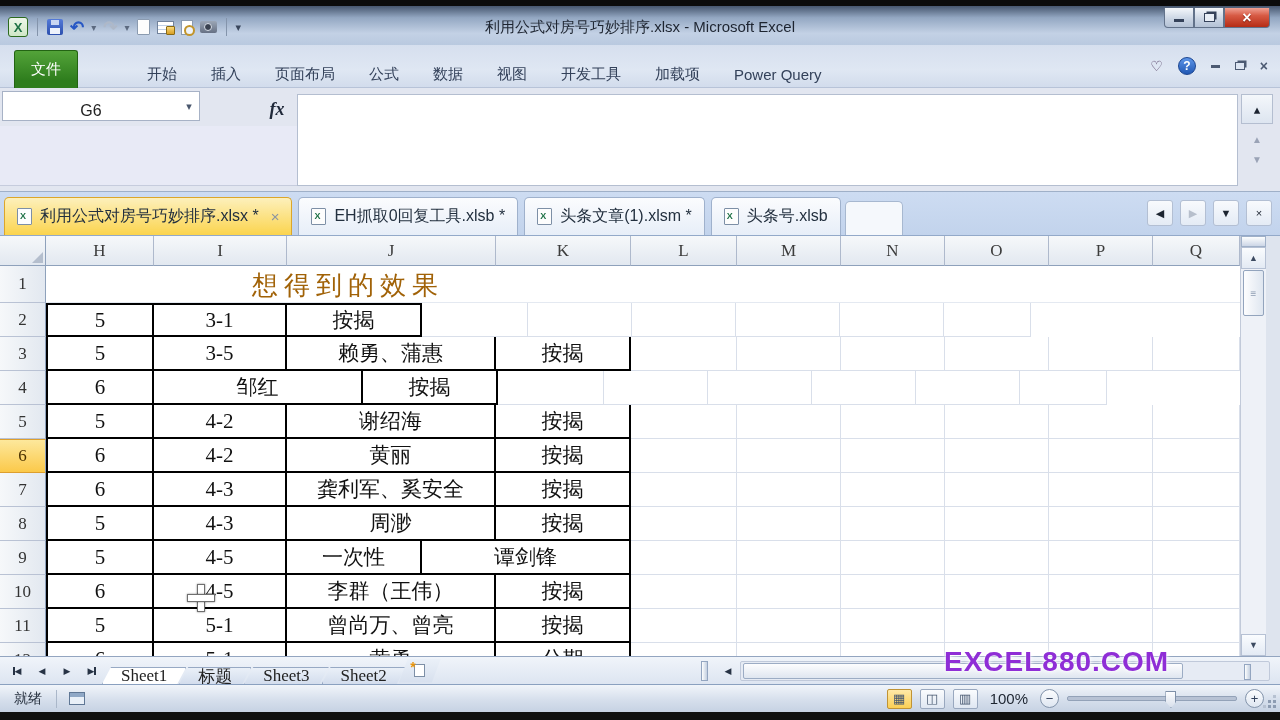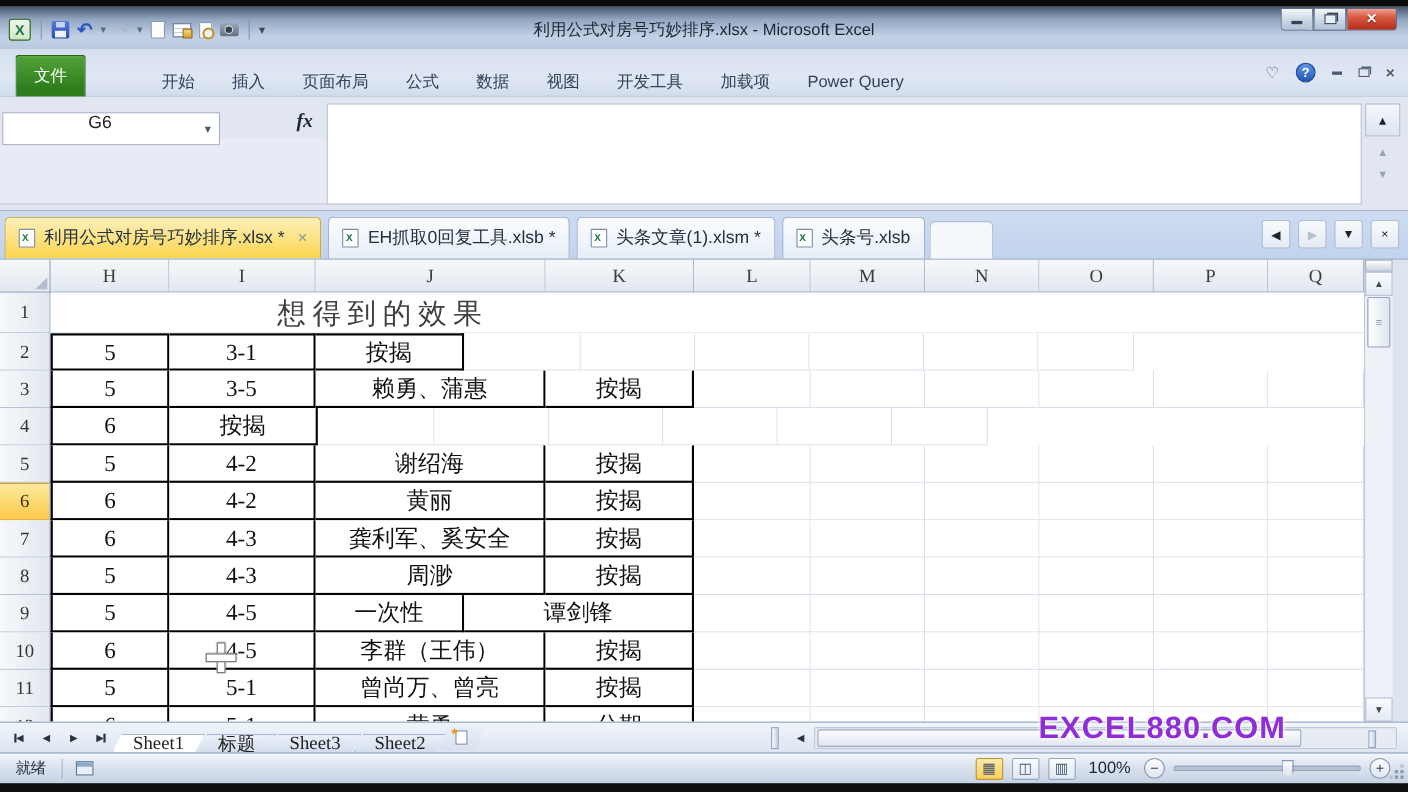--- a/index.html
+++ b/index.html
@@ -70,22 +70,22 @@
   .ri-ribbon-minimize-icon::before { content:""; width:9px; height:3px; background:#4c5a72; display:block; }
   .ri-ribbon-restore-icon::before { content:""; width:8px; height:6px; border:1.5px solid #4c5a72;
     box-shadow:2px -2px 0 -0.5px #4c5a72; display:block; }
   .ri-ribbon-close-icon::before { content:"×"; font-size:14px; font-weight:bold; color:#4c5a72; }
 
   
   .formularow { position:absolute; left:0; top:88px; width:1280px; height:104px;
     background:#e2e6f0; border-bottom:1px solid #9fb0c8; z-index:30;}
   .lavender { position:absolute; left:0; top:38px; width:363px; height:60px;
     background:#e8eaf6; border-right:1px solid #bcc3d6; border-bottom:1px solid #c6ccdd; }
-  .name-box { position:absolute; left:2px; top:14px; width:198px; height:30px; background:#fff;
-    border:1px solid #a7b2c6; display:flex; align-items:flex-start; }
+  .name-box { position:absolute; left:2px; top:3px; width:198px; height:30px; background:#fff;
+    border:1px solid #a7b2c6; display:flex; align-items:flex-end; }
   .name-box-text { flex:1; text-align:center; font-size:16px; color:#222; font-family:"Liberation Sans",sans-serif; }
   .name-box-drop { width:20px; height:100%; display:flex; align-items:center; justify-content:center; }
   .name-box-drop::before { content:"▾"; font-size:11px; color:#49566c; }
   .fx-btn { position:absolute; left:258px; top:8px; width:38px; height:26px; display:flex; align-items:center;
     justify-content:center; font-family:"Liberation Serif",serif; font-style:italic; font-weight:bold;
     font-size:18px; color:#20293a; }
   .fb-input { position:absolute; left:297px; top:6px; width:941px; height:92px; background:#fff;
     border:1px solid #b4bed0; }
   .fb-chevron { position:absolute; left:1241px; top:6px; width:32px; height:30px;
     background:linear-gradient(#f4f7fb,#dde5f0); border:1px solid #b4bed0; display:flex; align-items:center; justify-content:center; }
@@ -363,20 +363,21 @@
       <div class="cell" style="width: 106px;"></div>
       <div class="cell" style="width: 104px;"></div>
       <div class="cell" style="width: 104px;"></div>
       <div class="cell" style="width: 104px;"></div>
       <div class="cell" style="width: 104px;"></div>
       <div class="cell" style="width: 87px;"></div>
     </div>
     <div class="grid-row" style="height: 34px;">
       <div class="row-hdr">4</div>
       <div class="cell tcell t-left" style="width: 108px;">6</div>
+      <div class="cell tcell" style="width: 209px;">邹红</div>
       <div class="cell tcell" style="width: 135px;">按揭</div>
       <div class="cell" style="width: 106px;"></div>
       <div class="cell" style="width: 104px;"></div>
       <div class="cell" style="width: 104px;"></div>
       <div class="cell" style="width: 104px;"></div>
       <div class="cell" style="width: 104px;"></div>
       <div class="cell" style="width: 87px;"></div>
     </div>
     <div class="grid-row" style="height: 34px;">
       <div class="row-hdr">5</div>
@@ -475,21 +476,21 @@
       <div class="cell tcell" style="width: 133px;">5-1</div>
       <div class="cell tcell" style="width: 209px;">黄勇</div>
       <div class="cell tcell" style="width: 135px;">分期</div>
       <div class="cell" style="width: 106px;"></div>
       <div class="cell" style="width: 104px;"></div>
       <div class="cell" style="width: 104px;"></div>
       <div class="cell" style="width: 104px;"></div>
       <div class="cell" style="width: 104px;"></div>
       <div class="cell" style="width: 87px;"></div>
     </div>
-    <div class="banner" style="color: #404040;">想得到的效果</div>
+    <div class="banner" style="color: #a16207;">想得到的效果</div>
   </div>
 
 <div class="vscroll">
   <div class="v-split"></div>
   <div class="v-btn">▲</div>
   <div class="v-thumb">≡</div>
   <div class="v-fill"></div>
   <div class="v-btn">▼</div>
 </div>
 <div class="right-strip"></div>

